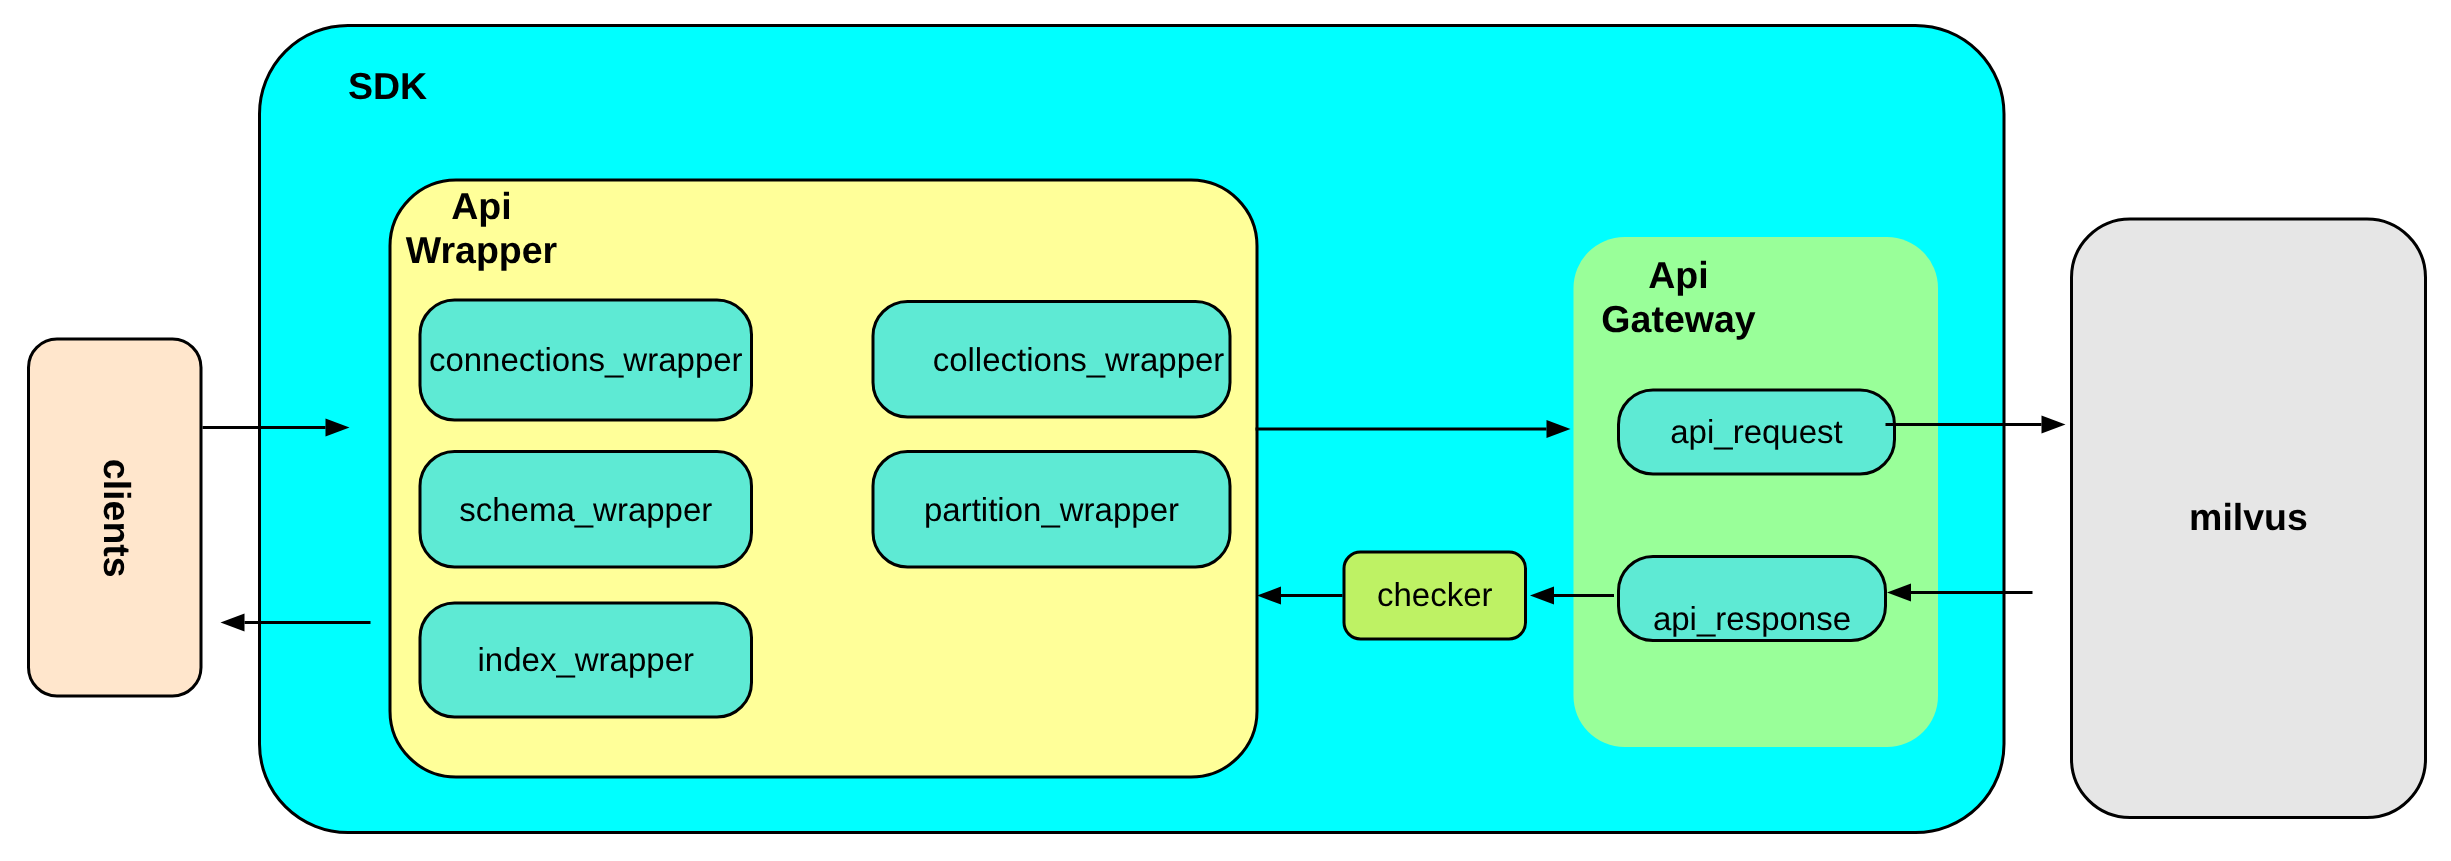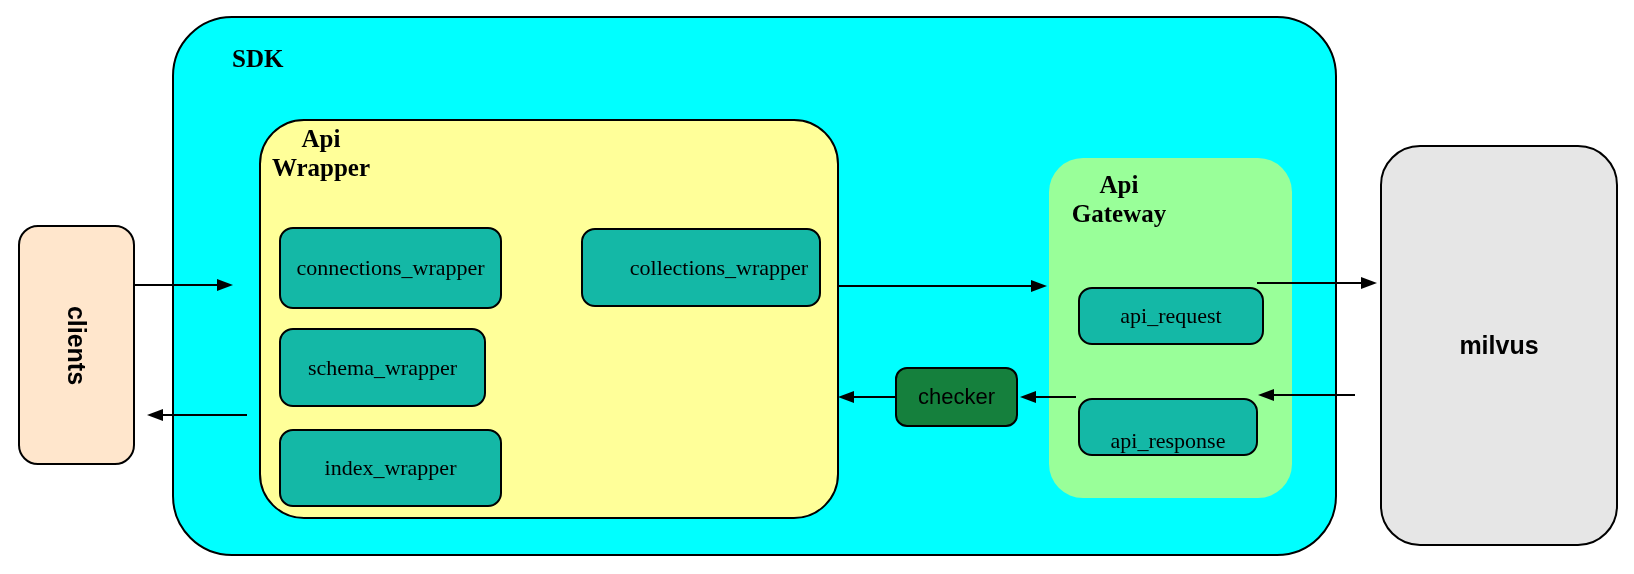--- a/index.html
+++ b/index.html
@@ -31,42 +31,42 @@
   }
   
   #clients { left: 18px; top: 225px; width: 117px; height: 240px;
              background: #FFE6CC; border-radius: 20px; }
   #clients .vertical-text {
     transform: rotate(90deg);
     font-weight: bold; font-size: 25px; white-space: nowrap;
   }
   
   #sdk { left: 172px; top: 16px; width: 1165px; height: 540px;
-         background: #00FFFF; border-radius: 60px; font-family: Liberation Serif, serif; }
+         background: #00FFFF; border-radius: 60px; }
   #sdk-label { left: 58px; top: 26px; }
   
   #api-wrapper { left: 85px; top: 101px; width: 580px; height: 400px;
                  background: #FFFF99; border-radius: 45px; }
   #api-wrapper-label { left: 0px; top: 3px; width: 120px; }
-  .wrapper-box { background: #14b8a6; border-radius: 14px; margin-top: 28px; }
+  .wrapper-box { background: #5eead4; border-radius: 24px; }
   #box-connections { left: 18px;  top: 78px;  width: 223px; height: 82px; }
   #box-collections { left: 320px; top: 79px;  width: 240px; height: 79px; padding-left: 36px; }
-  #box-schema      { left: 18px;  top: 179px; width: 207px; height: 79px; }
+  #box-schema      { left: 18px;  top: 179px; width: 223px; height: 79px; }
   #box-partition   { left: 320px; top: 179px; width: 240px; height: 79px; }
   #box-index       { left: 18px;  top: 280px; width: 223px; height: 78px; }
   #box-utility     { left: 320px; top: 280px; width: 240px; height: 78px; }
   
   #api-gateway { left: 875px; top: 140px; width: 243px; height: 340px;
                  background: #99FF99; border: none; border-radius: 34px; }
   #api-gateway-label { left: 10px; top: 12px; width: 120px; }
   #box-api-request  { left: 29px; top: 101px; width: 186px; height: 58px; }
   #box-api-response { left: 29px; top: 212px; width: 180px; height: 58px; align-items: flex-end; }
   
   #checker { left: 895px; top: 367px; width: 123px; height: 60px;
-             background: #15803d; border-radius: 12px; }
+             background: #bef264; border-radius: 12px; }
   
   #milvus { left: 1380px; top: 145px; width: 238px; height: 401px;
             background: #E6E6E6; border-radius: 40px; }
   #milvus .milvus-label { font-weight: bold; font-size: 25px; }
   
   .arrow-line { position: absolute; height: 2px; background: #000; }
   .arrow-head { position: absolute; width: 0; height: 0;
                 border-top: 6px solid transparent;
                 border-bottom: 6px solid transparent; }
   .arrow-head.right { border-left: 16px solid #000; }
@@ -105,20 +105,23 @@
 
       <div class="node wrapper-box" id="box-connections">
         <span class="leaf-label">connections_wrapper</span>
       </div>
       <div class="node wrapper-box" id="box-collections">
         <span class="leaf-label">collections_wrapper</span>
       </div>
       <div class="node wrapper-box" id="box-schema">
         <span class="leaf-label">schema_wrapper</span>
       </div>
+      <div class="node wrapper-box" id="box-partition">
+        <span class="leaf-label">partition_wrapper</span>
+      </div>
       <div class="node wrapper-box" id="box-index">
         <span class="leaf-label">index_wrapper</span>
       </div>
     </div>
 
     <div class="node" id="api-gateway">
       <span class="container-label" id="api-gateway-label">Api
 Gateway</span>
 
       <div class="node wrapper-box" id="box-api-request">

